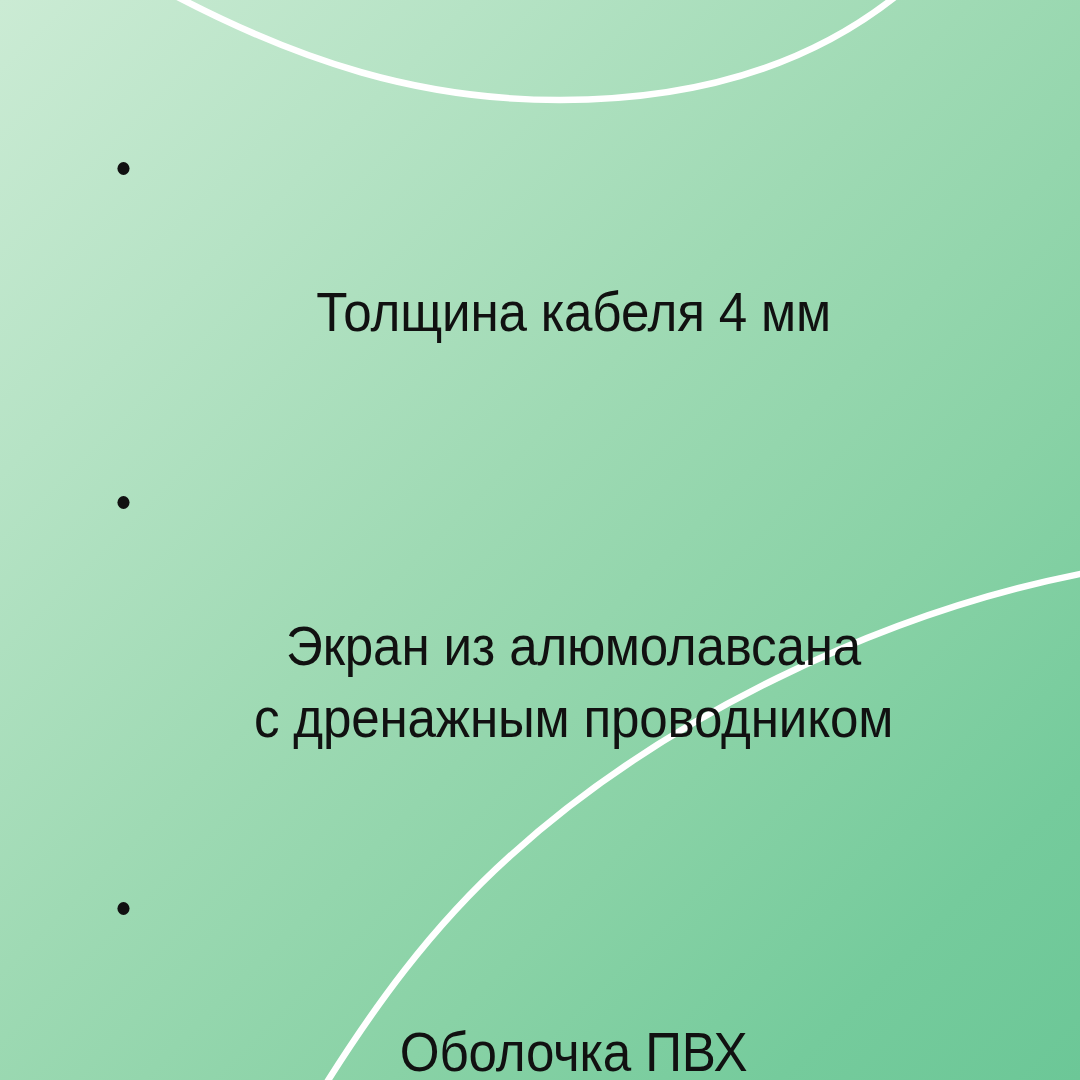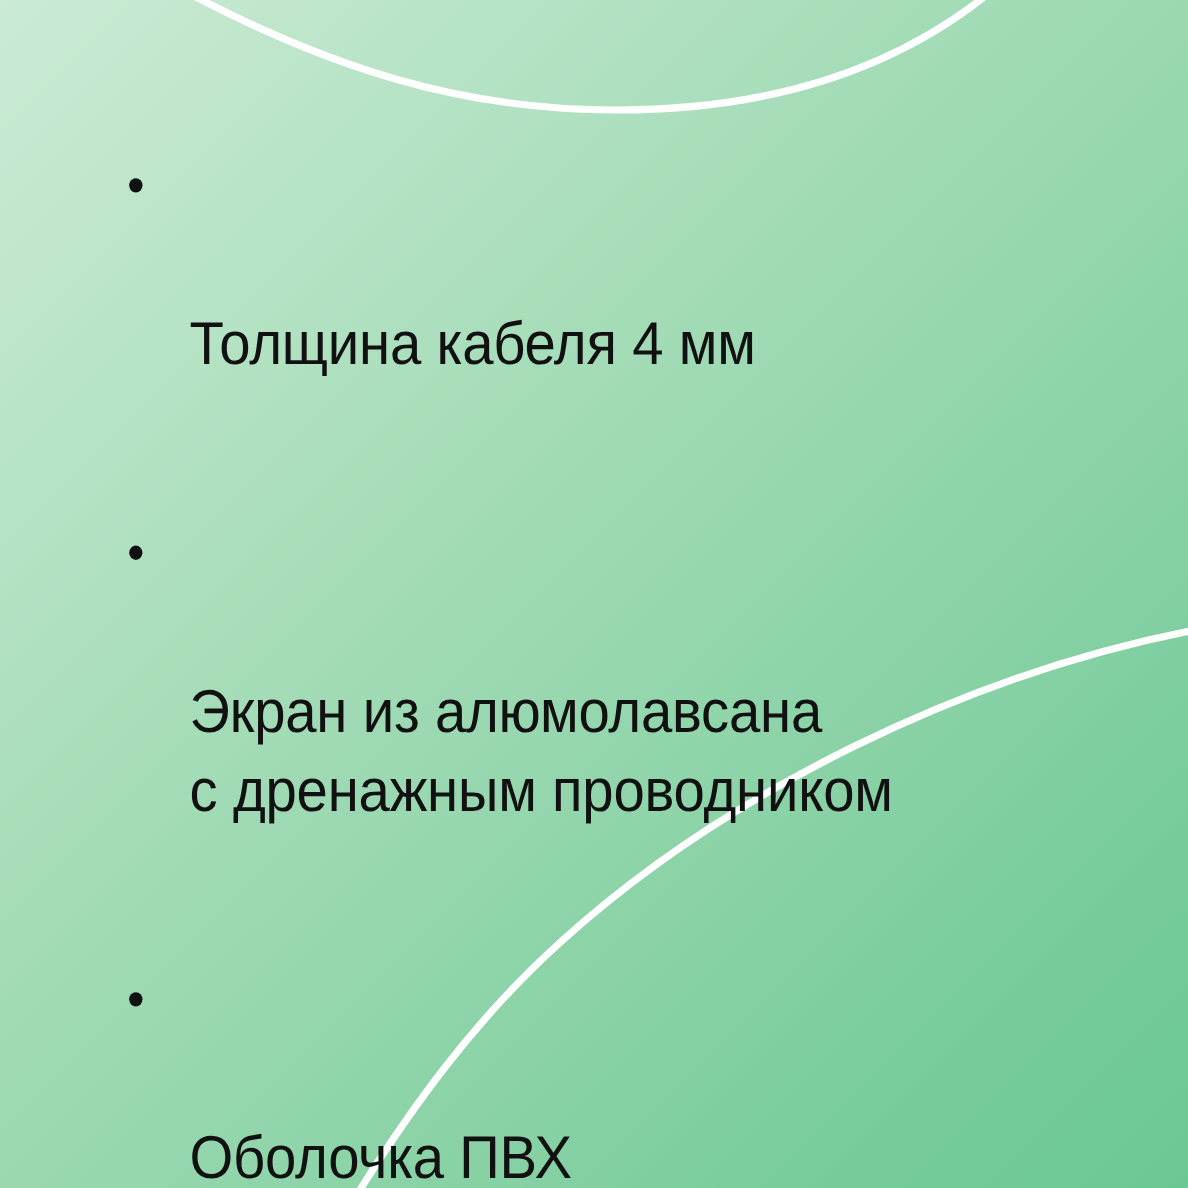--- a/index.html
+++ b/index.html
@@ -17,20 +17,21 @@
     
     background:
       linear-gradient(135deg,
         #cbebd4 0%,
         #b6e3c5 22%,
         #9fdab4 45%,
         #89d2a6 68%,
         #75cb9c 86%,
         #6cc797 100%);
     font-family: "Liberation Sans", "DejaVu Sans", sans-serif;
+    text-align: center;
     -webkit-font-smoothing: antialiased;
   }
 
   
   #decor {
     position: absolute;
     inset: 0;
     width: 1080px;
     height: 1080px;
     pointer-events: none;

